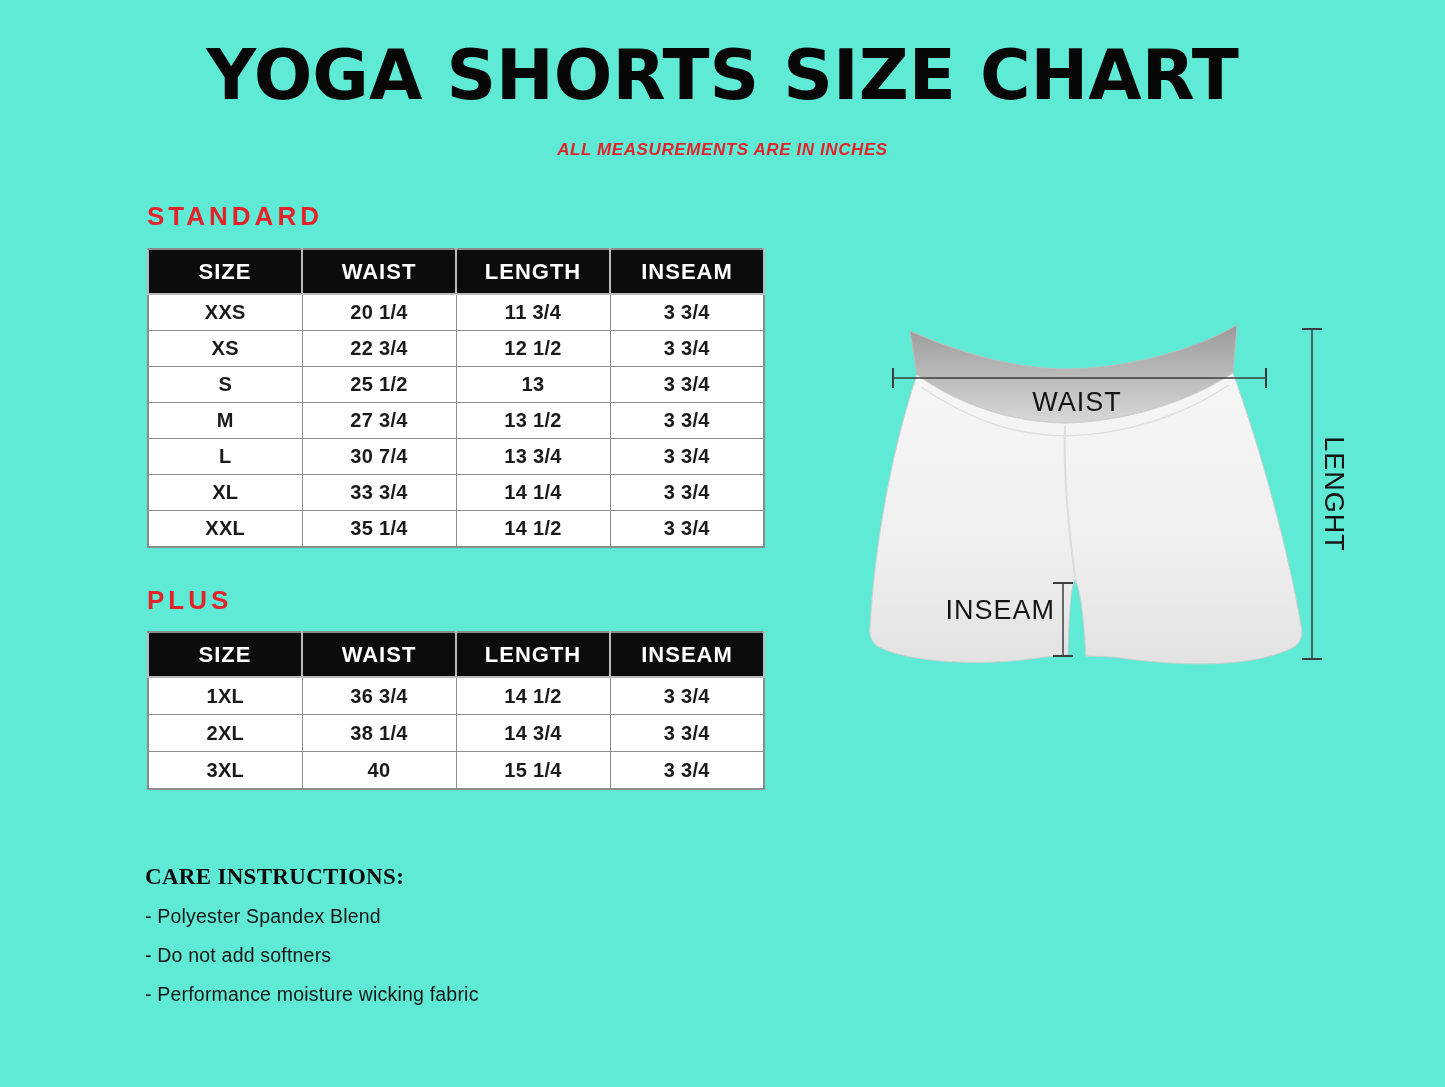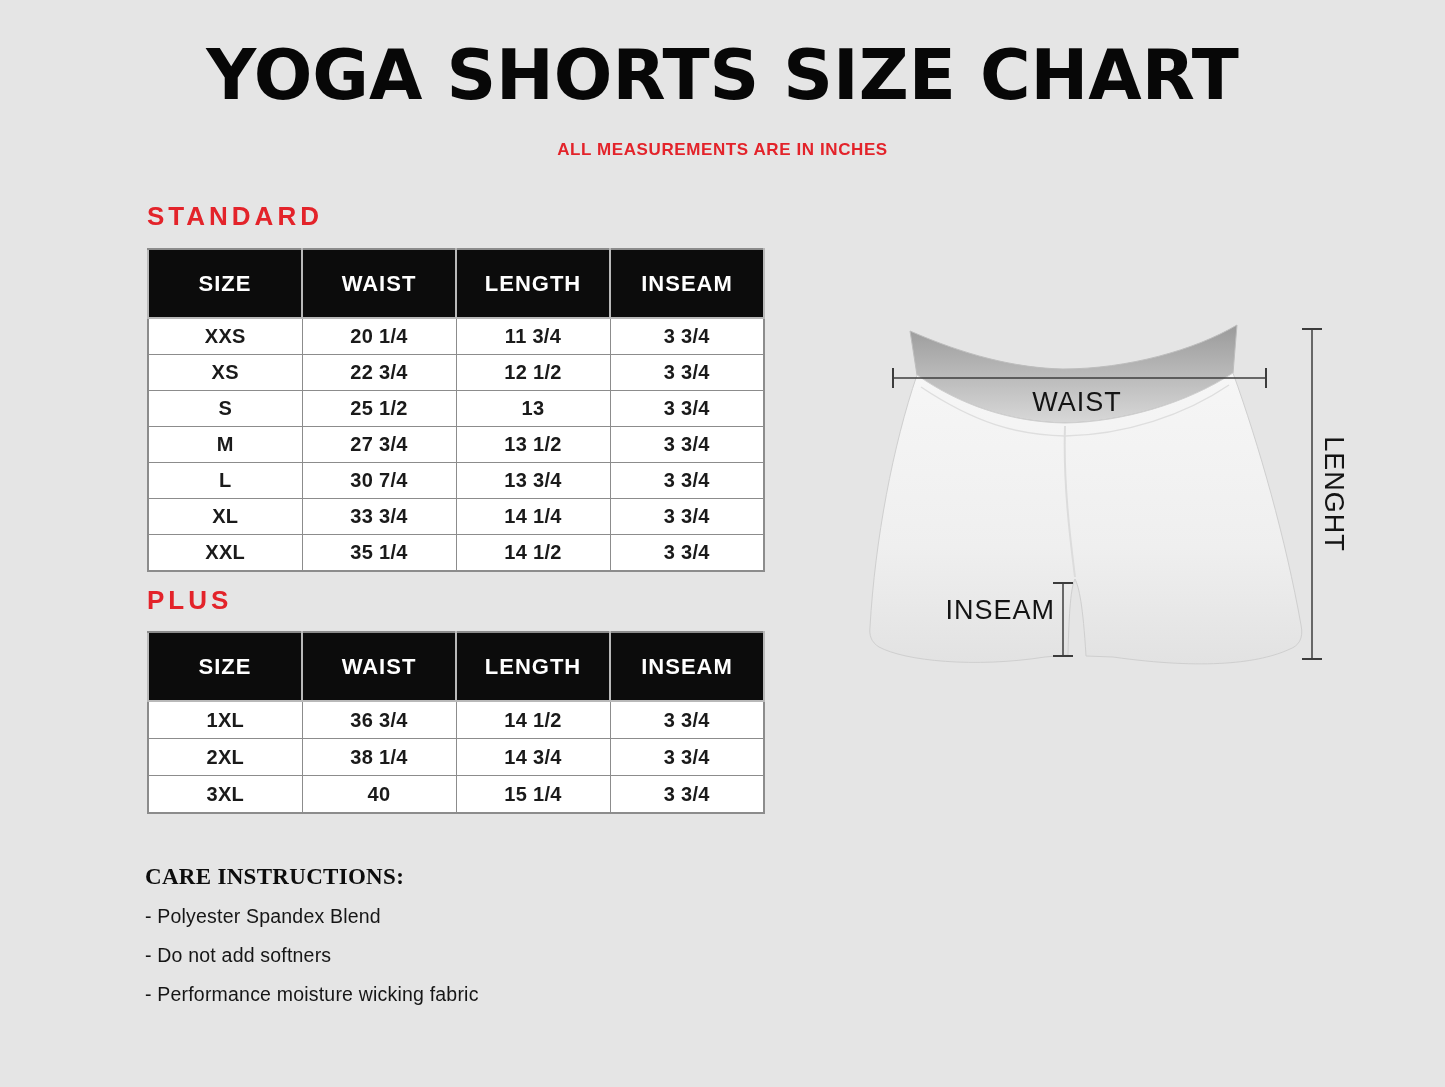--- a/index.html
+++ b/index.html
@@ -1,44 +1,44 @@
 <!DOCTYPE html>
 <html><head>
 <meta charset="utf-8">
 <style>
   html,body{margin:0;padding:0;background:#ffffff;}
   .page{
-    position:relative;width:1445px;height:1087px;background:#e5e5e5;
+    position:relative;width:1445px;height:1087px;background:#5eead4;
     font-family:"Liberation Sans",sans-serif;overflow:hidden;color:#111;
   }
   .page-title{
     position:absolute;top:30px;left:0;width:100%;text-align:center;
     font-family:"DejaVu Sans",sans-serif;font-weight:bold;font-size:69px;
     letter-spacing:0px;color:#070707;white-space:nowrap;line-height:90px;
   }
   .page-subtitle{
     position:absolute;top:140px;left:0;width:100%;text-align:center;
-    font-size:17px;font-weight:bold;letter-spacing:.6px;color:#e3232a;
+    font-size:17px;font-weight:bold;letter-spacing:.6px;color:#e3232a;font-style:italic;
   }
   .section-heading{
     position:absolute;left:147px;font-size:26px;font-weight:bold;
     letter-spacing:4px;color:#e3232a;line-height:32px;
   }
   #standard-heading{top:200px;}
   #plus-heading{top:584px;}
   table.size-table{
     position:absolute;left:147px;width:618px;border-collapse:collapse;
     table-layout:fixed;border:2px solid #8c8c8c;background:#fff;
   }
   #standard-table{top:248px;}
   #plus-table{top:631px;}
   table.size-table th{
     background:#0c0c0c;color:#ffffff;font-size:22px;font-weight:bold;
     letter-spacing:1px;height:43px;border:2px solid #b9b9b9;
-    border-top:2px solid #8c8c8c;text-align:center;padding:12px;
+    border-top:2px solid #8c8c8c;text-align:center;padding:0;
   }
   #standard-table td{height:35px;}
   #plus-table td{height:36px;}
   table.size-table td{
     text-align:center;font-size:20px;font-weight:bold;color:#1a1a1a;
     border:1px solid #8c8c8c;padding:0;letter-spacing:.3px;
   }
   .care-heading{
     position:absolute;left:145px;top:864px;font-size:23px;font-weight:bold;
     letter-spacing:.3px;color:#0d0d0d;font-family:Liberation Serif, serif;

